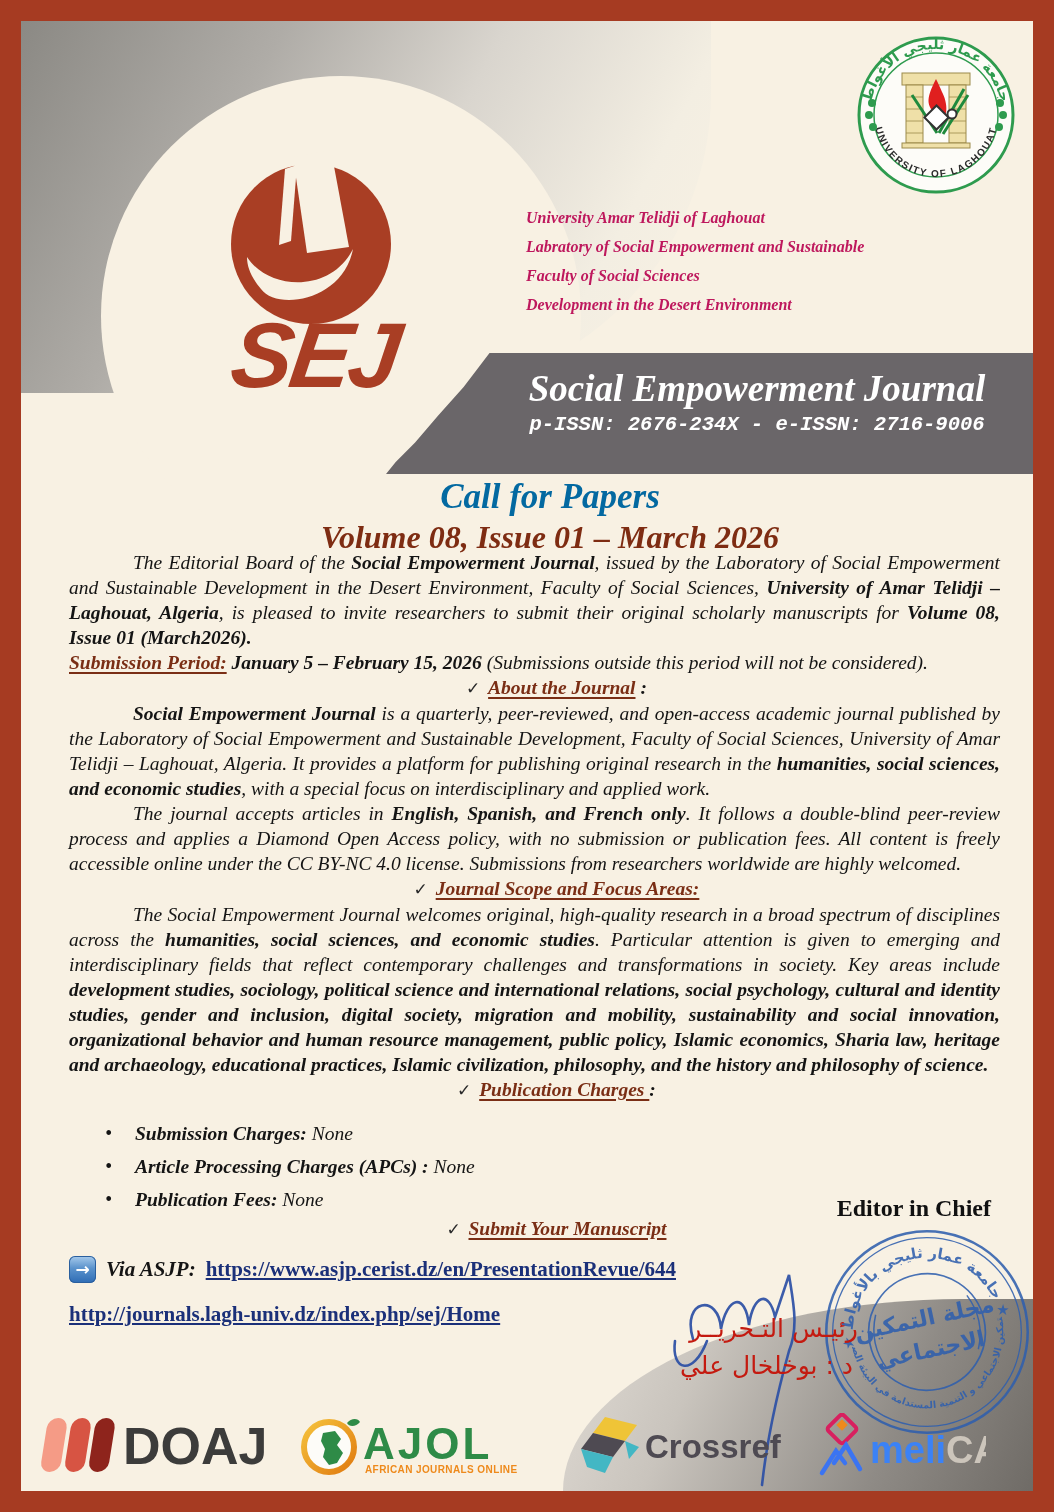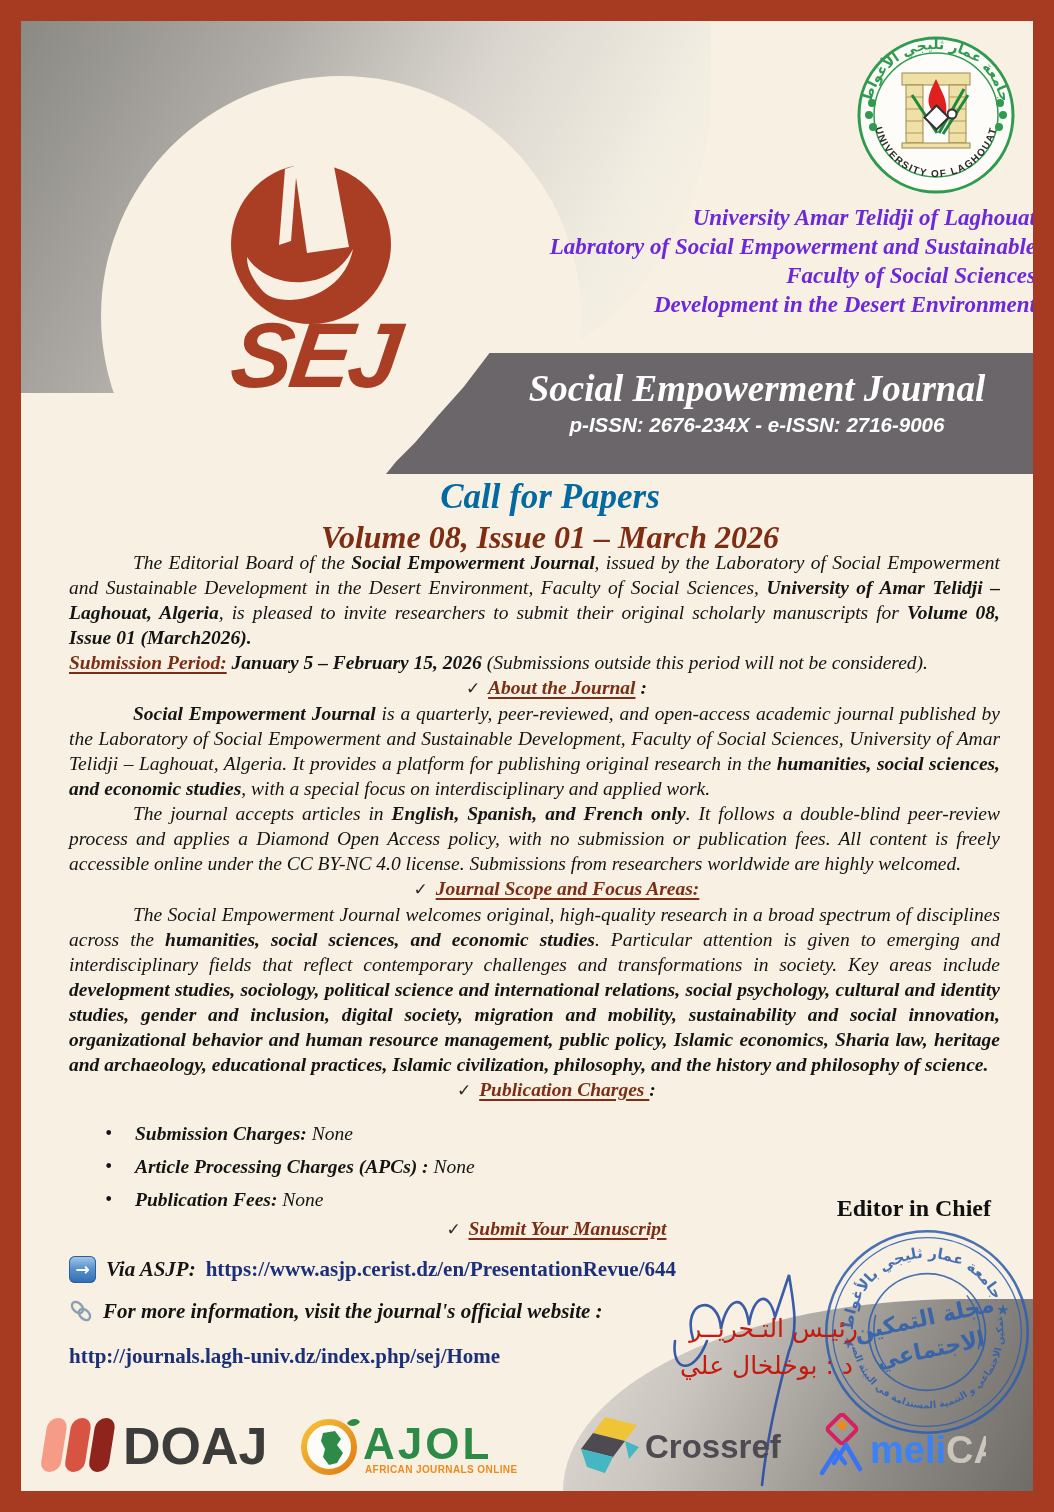--- a/index.html
+++ b/index.html
@@ -9,29 +9,29 @@
 
   
   .gray-blob{position:absolute;left:0;top:0;width:690px;height:372px;
     background:linear-gradient(118deg,#8B8984 0%,#AFACA7 30%,#D9D5CE 55%,#F3EEE2 80%,#F8F1E3 96%);
     border-radius:0 0 300px 0;}
   .cream-cloud{position:absolute;left:80px;top:55px;width:480px;height:480px;border-radius:50%;background:#F8F1E3;}
 
   .sej-logo{position:absolute;left:160px;top:128px;width:260px;height:260px;}
   .uni-seal{position:absolute;left:835px;top:14px;width:160px;height:160px;}
 
-  .header-text{position:absolute;left:505px;top:182px;width:510px;text-align:right;
-    font-weight:bold;font-style:italic;font-size:23px;line-height:29px;color:#6d28d9;}
+  .header-text{position:absolute;left:505px;top:182px;width:510px;text-align:left;
+    font-weight:bold;font-style:italic;font-size:16px;line-height:29px;color:#be185d;}
 
   .banner{position:absolute;top:332px;left:365px;width:647px;height:121px;background:#6A6669;
     clip-path:polygon(16% 0%,100% 0%,100% 100%,0% 100%,1.5% 90%,4.5% 74%,8% 52%,12% 28%);}
   .banner-title{margin-top:14px;padding-left:95px;text-align:center;color:#fff;
     font-weight:bold;font-style:italic;font-size:37px;line-height:44px;}
   .banner-issn{margin-top:2px;padding-left:95px;text-align:center;color:#fff;
-    font-family:Liberation Sans, sans-serif;font-weight:bold;font-style:italic;font-size:20.5px;}
+    font-family:Liberation Mono, monospace;font-weight:bold;font-style:italic;font-size:20.5px;}
 
   .call-title{position:absolute;top:456px;left:0;right:0;padding-left:46px;text-align:center;
     color:#0369a1;font-weight:bold;font-style:italic;font-size:35px;}
   .call-sub{position:absolute;top:498px;left:0;right:0;padding-left:46px;text-align:center;
     color:#7E2C12;font-weight:bold;font-style:italic;font-size:32px;}
 
   .doc{position:absolute;left:48px;top:529px;width:931px;font-size:19.5px;line-height:25px;
     color:#141414;font-style:italic;text-align:justify;}
   .doc p{margin:0;}
   .p-ind{text-indent:64px;}
@@ -49,21 +49,21 @@
   .bullets .brow{line-height:32px;padding-left:36px;text-align:left;}
   .blt{display:inline-block;width:30px;font-size:20px;}
   .mt-submit{margin-top:14px;}
   .linkrow{margin-top:12px;display:flex;align-items:center;gap:10px;font-size:21px;line-height:30px;text-align:left;}
   .linkrow2{margin-top:15px;font-size:21px;line-height:30px;text-align:left;}
   .arrow-ic{flex:0 0 auto;width:27px;height:27px;border-radius:6px;
     background:linear-gradient(180deg,#A8CBEC 0%,#5B93CC 45%,#2E6CB5 100%);
     box-shadow:inset 0 0 0 1px #2a5f9e;display:flex;align-items:center;justify-content:center;
     color:#fff;font-weight:bold;font-style:normal;font-family:"DejaVu Sans",sans-serif;font-size:17px;}
   .chain-ic{flex:0 0 auto;}
-  a.doclink{color:#1B3079;font-weight:bold;font-style:normal;cursor:pointer;}
+  a.doclink{color:#1B3079;font-weight:bold;font-style:normal;text-decoration:underline;cursor:pointer;}
 
   .editor{position:absolute;right:42px;top:1174px;font-weight:bold;font-size:24px;color:#111;}
 
   .wave{position:absolute;right:0;bottom:0;width:470px;height:192px;
     background:linear-gradient(115deg,#E2DDD6 0%,#C9C4BD 30%,#8F8B86 70%,#6F6B66 100%);
     border-top-left-radius:85% 100%;}
 
   .stamp{position:absolute;left:800px;top:1205px;width:212px;height:212px;transform:rotate(-12deg);}
   .signature{position:absolute;left:620px;top:1228px;width:280px;height:242px;}
   .sig-red{position:absolute;color:#C41A10;font-family:"DejaVu Sans",sans-serif;font-weight:normal;
@@ -174,29 +174,20 @@
       </div>
 
       <p class="hrow mt-submit"><span class="check">✓</span><span><span class="sg sg-rb">Submit Your Manuscript</span></span></p>
 
       <div class="linkrow">
         <span class="arrow-ic">→</span>
         <span><span class="sg sg-b">Via ASJP</span><span class="sg sg-k">: </span></span>
         <a class="doclink">https://www.asjp.cerist.dz/en/PresentationRevue/644</a>
       </div>
 
-      <div class="linkrow">
-        <svg class="chain-ic" width="24" height="24" viewBox="0 0 24 24">
-          <g stroke="#8CA0B3" stroke-width="2.4" fill="none">
-            <ellipse cx="8.5" cy="8.5" rx="4.5" ry="6.5" transform="rotate(-45 8.5 8.5)"></ellipse>
-            <ellipse cx="15.5" cy="15.5" rx="4.5" ry="6.5" transform="rotate(-45 15.5 15.5)"></ellipse>
-          </g>
-        </svg>
-        <span><span class="sg sg-b">For more information, visit the journal's official website :</span></span>
-      </div>
       <div class="linkrow2">
         <a class="doclink">http://journals.lagh-univ.dz/index.php/sej/Home</a>
       </div>
     </div>
 
     <div class="editor">Editor in Chief</div>
 
     <div class="wave"></div>
 
     <svg class="stamp" viewBox="0 0 200 200">

